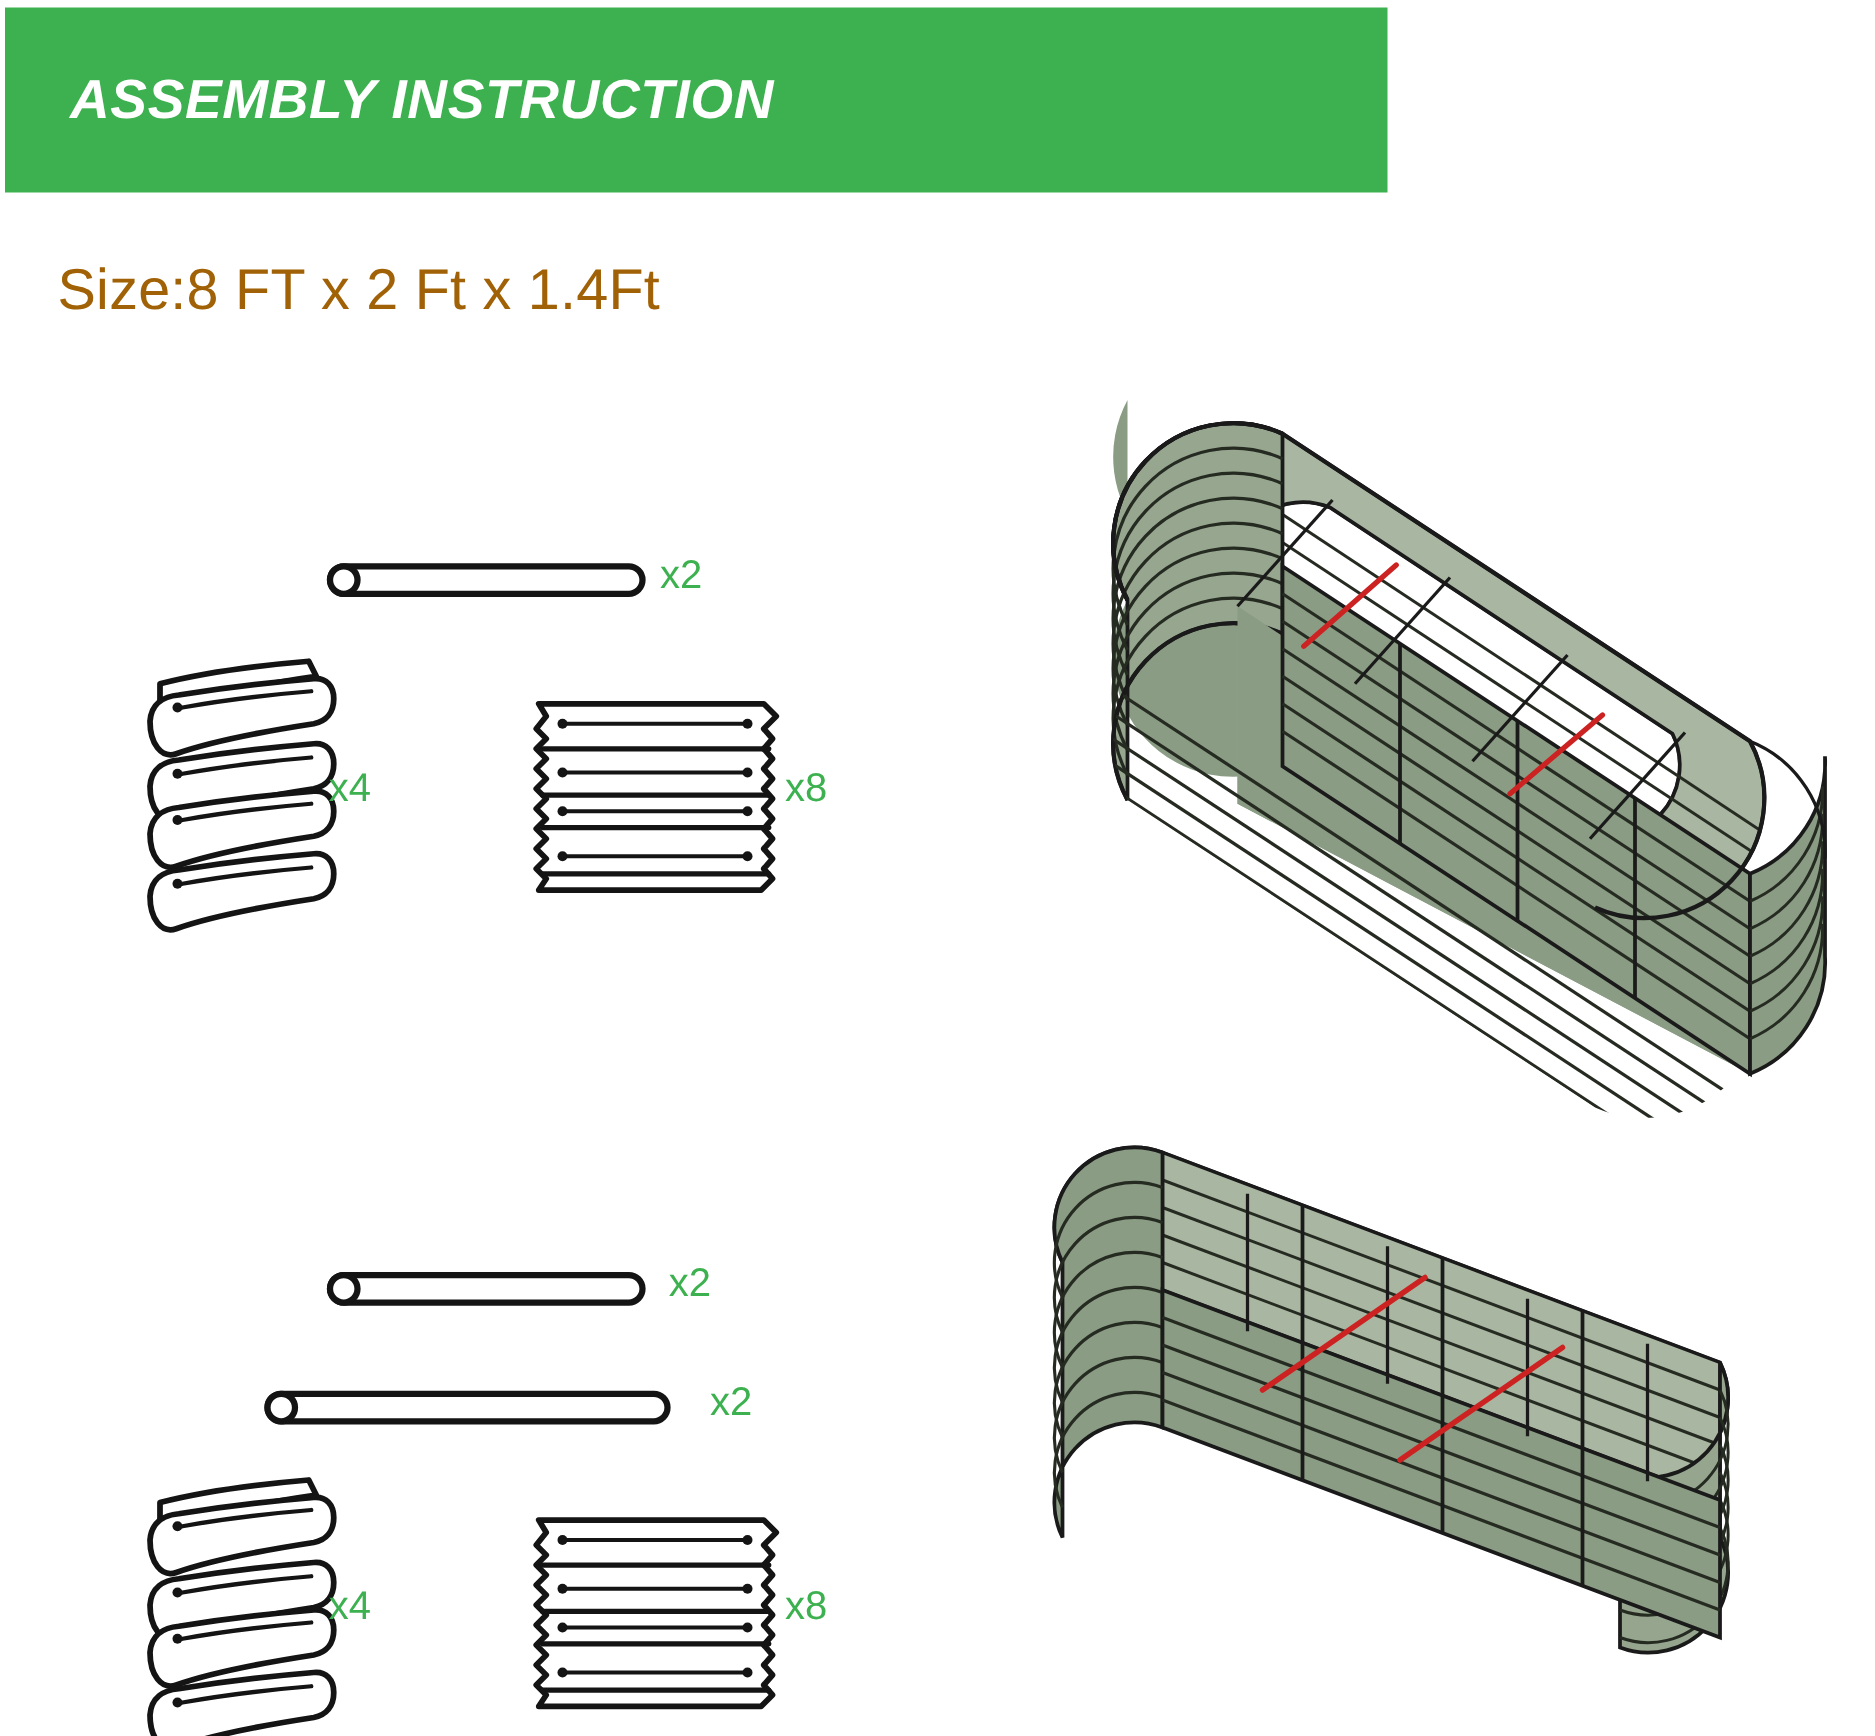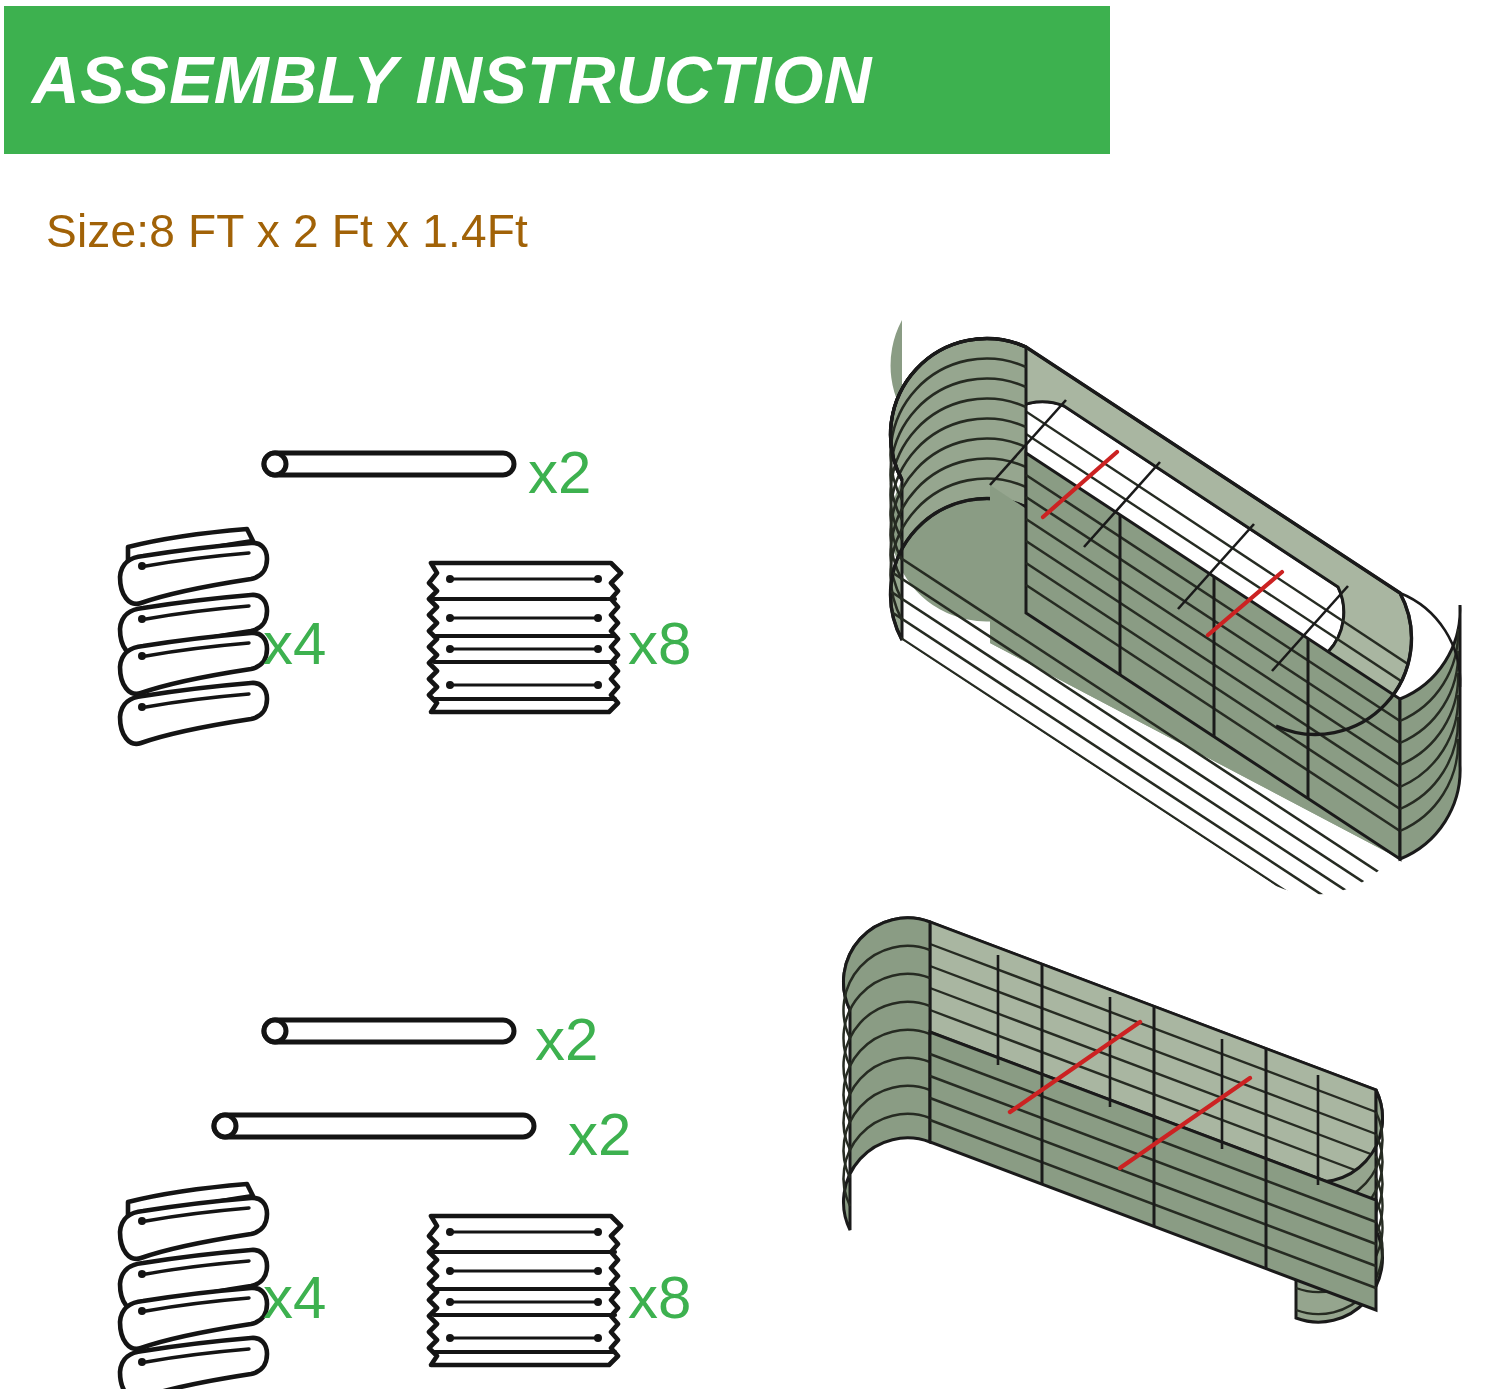--- a/index.html
+++ b/index.html
@@ -28,25 +28,25 @@
     left: 4px;
     top: 6px;
     width: 1106px;
     height: 148px;
     background: #3DB14F;
     display: flex;
     align-items: center;
   }
   .header-title {
     color: #ffffff;
-    font-size: 66px;
+    font-size: 44px;
     font-weight: bold;
     font-style: italic;
     letter-spacing: 0.5px;
-    padding-left: 28px;
+    padding-left: 52px;
     line-height: 1;
     white-space: nowrap;
     font-family: "Liberation Sans", sans-serif;
   }
 
   
   .size-line {
     position: absolute;
     left: 46px;
     top: 204px;
@@ -64,21 +64,21 @@
   }
   .parts-group.top { left: 0px; top: 330px; width: 760px; height: 470px; }
   .parts-group.bottom { left: 0px; top: 990px; width: 760px; height: 399px; }
 
   .part-row {
     position: absolute;
   }
   .qty {
     position: absolute;
     color: #3DB14F;
-    font-size: 60px;
+    font-size: 32px;
     font-weight: normal;
     line-height: 1;
     font-family: "Liberation Sans", sans-serif;
     white-space: nowrap;
   }
 
   svg { display: block; overflow: visible; }
 
   
   .model {

